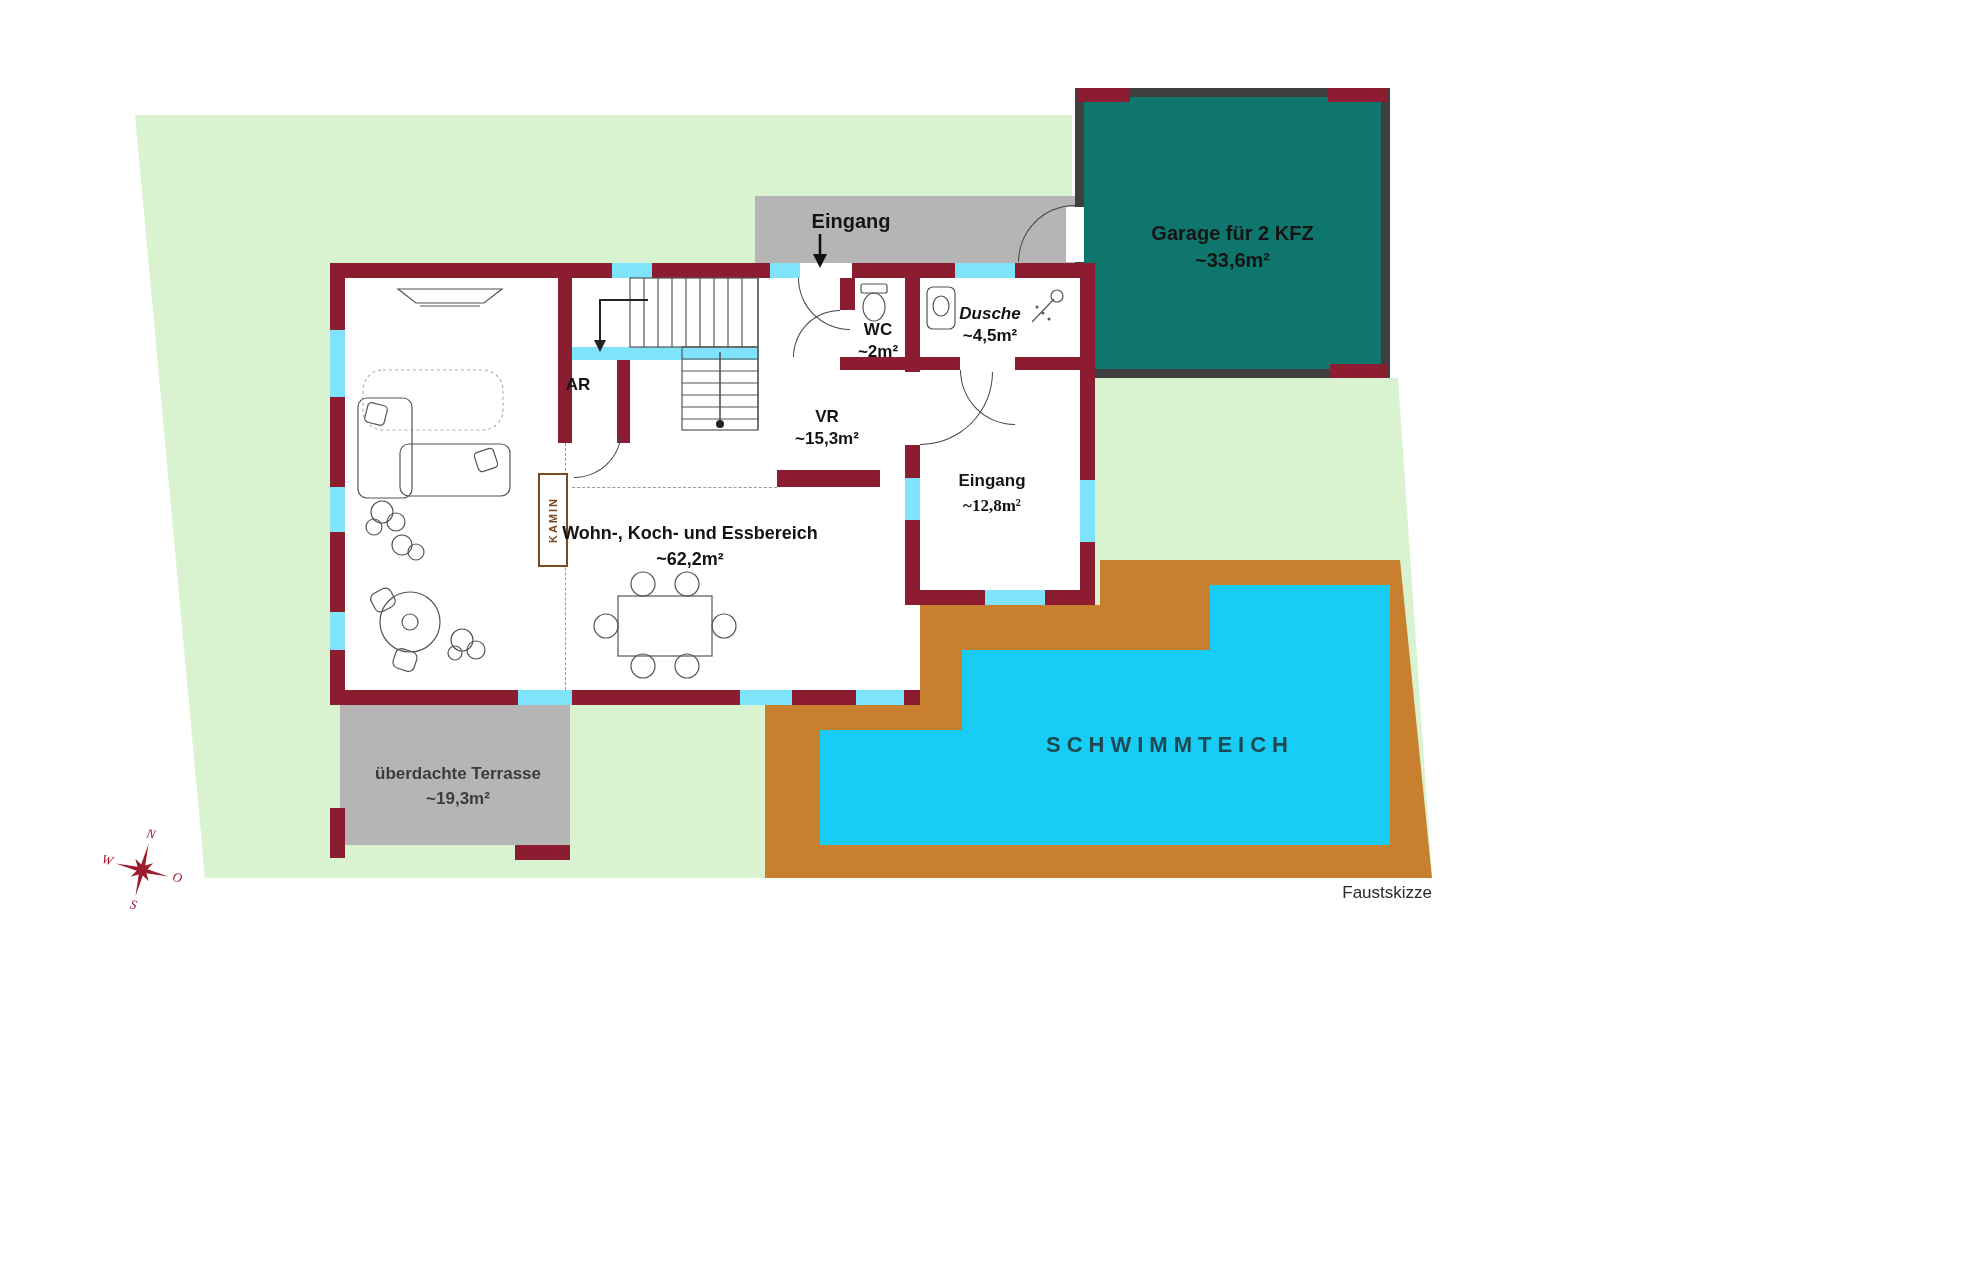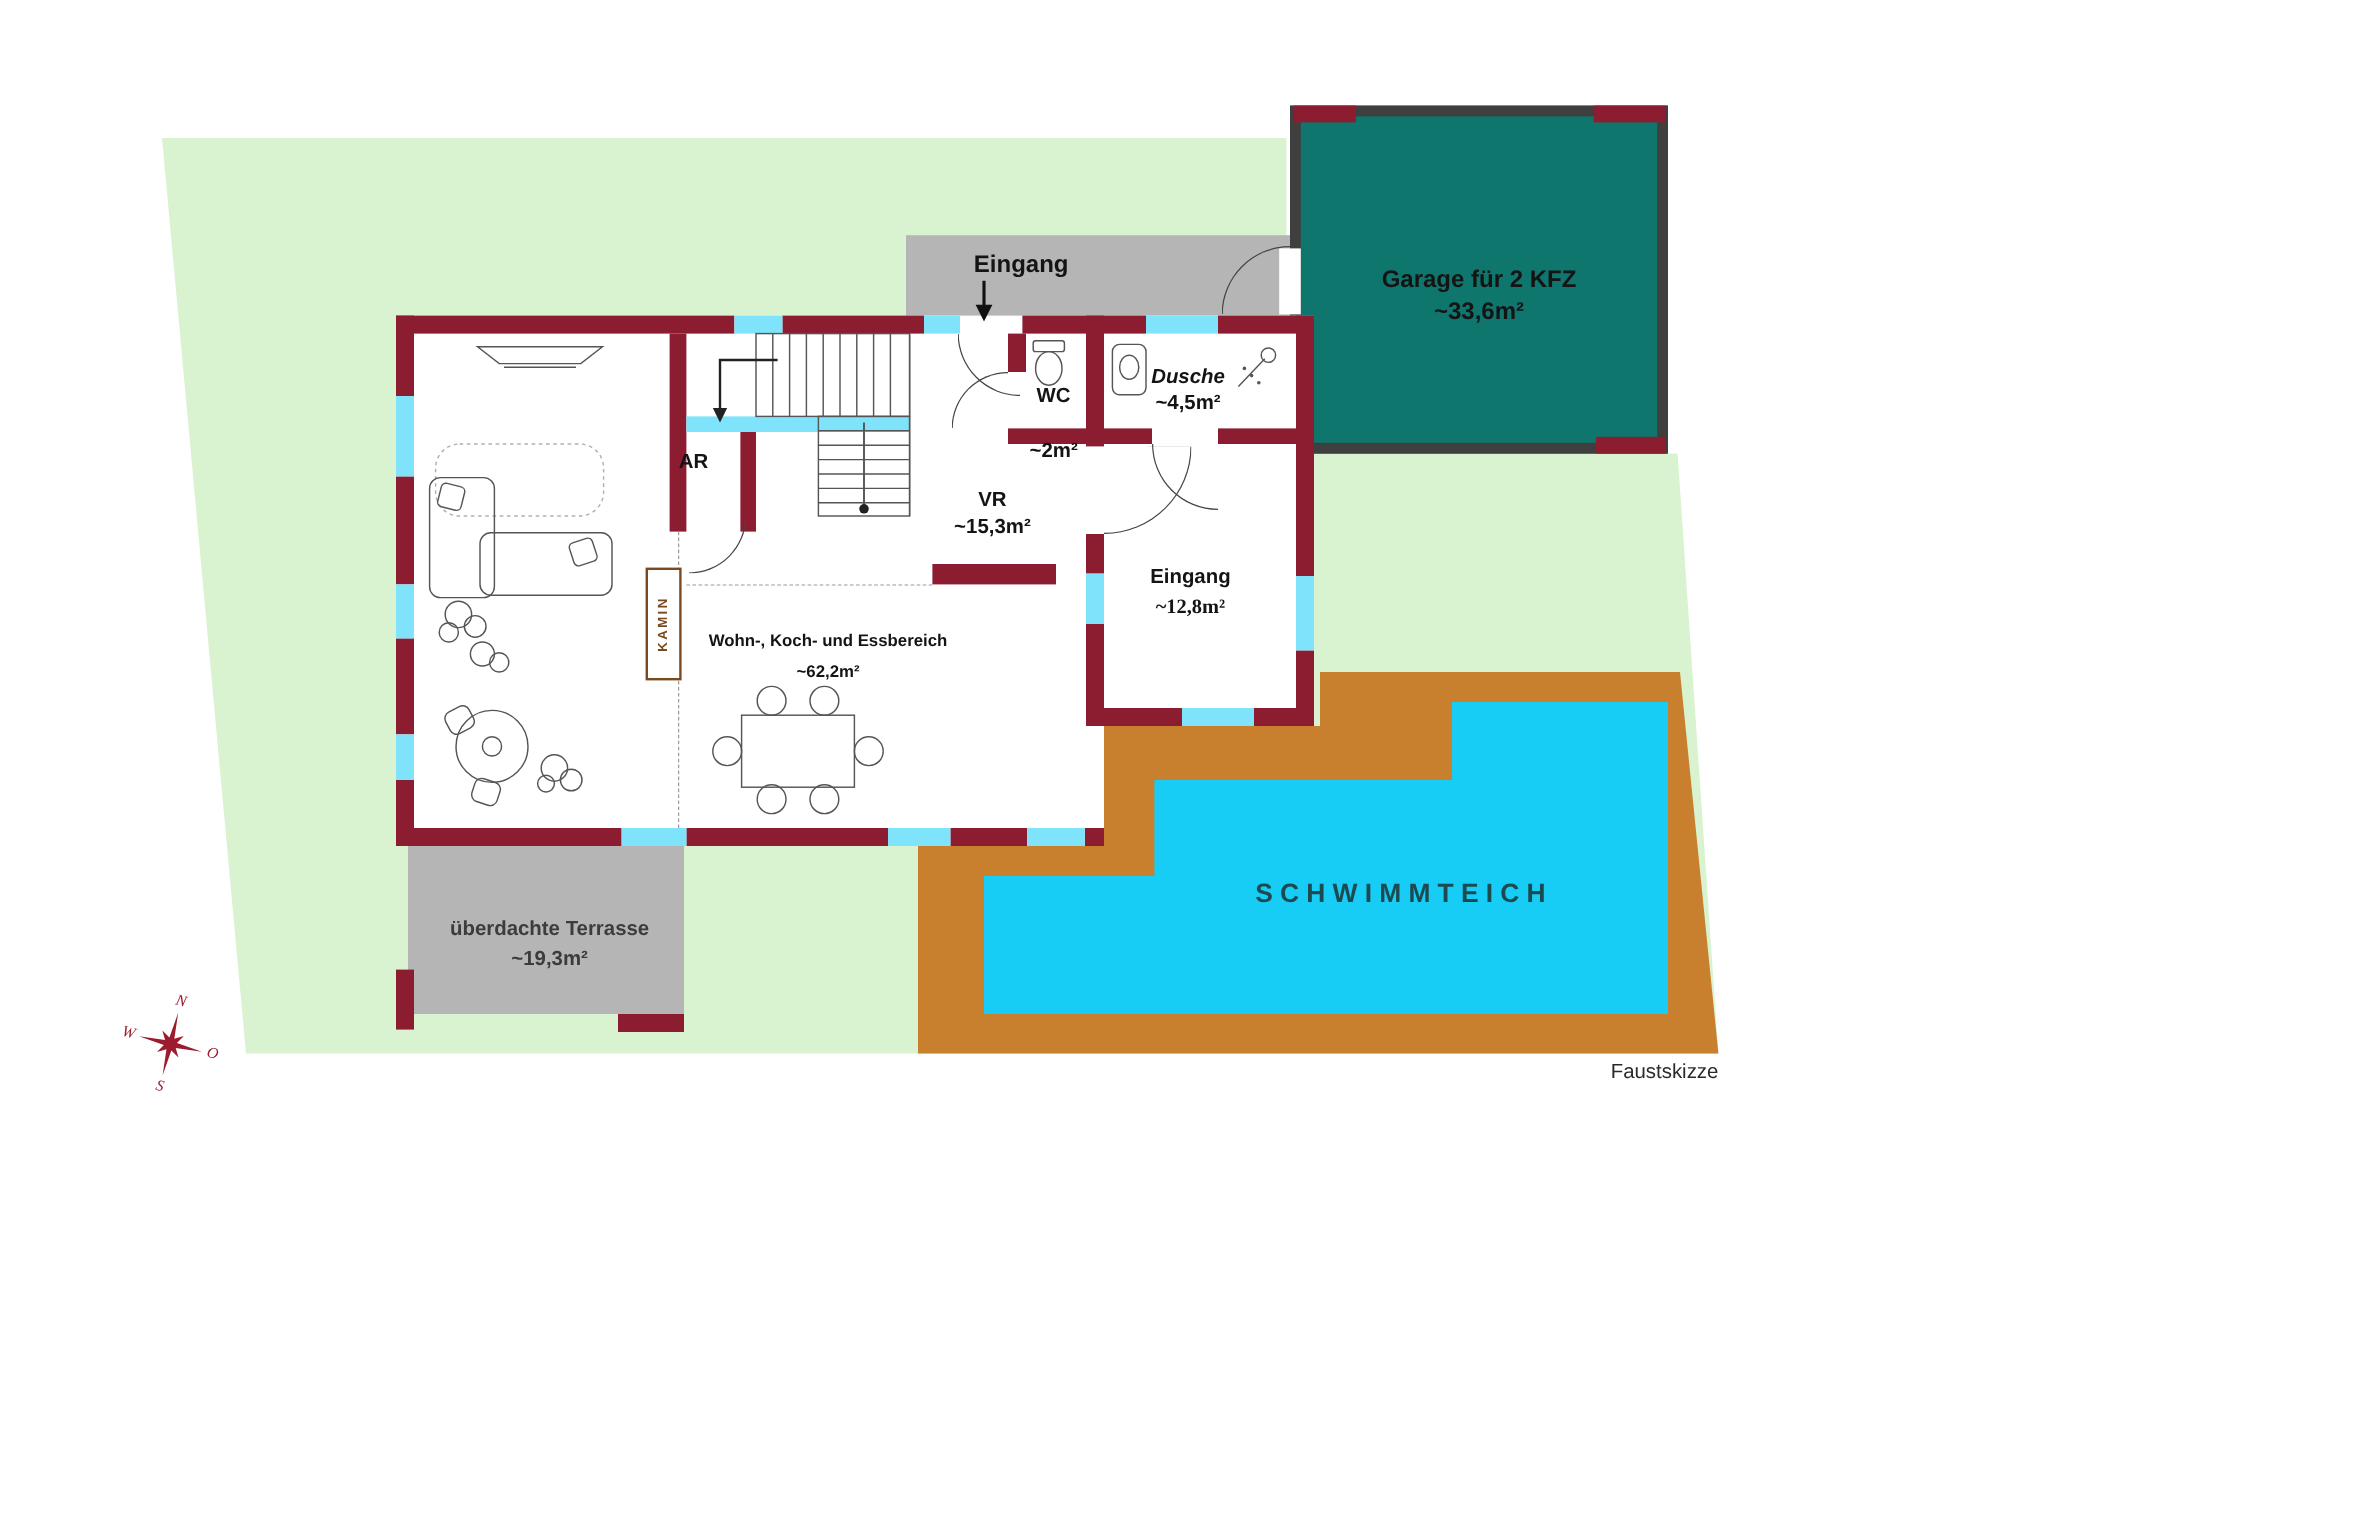--- a/index.html
+++ b/index.html
@@ -7,21 +7,21 @@
           font-family:"Liberation Sans",sans-serif;}
   .layer{position:absolute;left:0;top:0;}
   #areas i{position:absolute;display:block;}
   .wl{background:var(--wall);}
   .wn{background:var(--window);}
   .gy{background:var(--paving);}
   .wh{background:#fff;}
   .arc{position:absolute;border:1.4px solid #444;background:transparent;box-sizing:border-box;}
   .lbl{position:absolute;transform:translate(-50%,-50%);text-align:center;font-weight:bold;
        color:#141414;white-space:nowrap;}
-  .fs17{font-size:17px;} .fs19{font-size:14px;} .fs20{font-size:20px;}
+  .fs17{font-size:17px;} .fs19{font-size:18px;} .fs20{font-size:20px;}
   .dashv{position:absolute;left:565px;top:443px;height:247px;width:0;border-left:1.5px dashed #9a9a9a;}
   .dashh{position:absolute;left:572px;top:487px;width:205px;height:0;border-top:1.5px dashed #9a9a9a;}
   .kamin{position:absolute;left:538px;top:473px;width:26px;height:90px;background:#fff;
          border:2px solid var(--kamin);display:flex;align-items:center;justify-content:center;}
   .kamin span{writing-mode:vertical-rl;transform:rotate(180deg);font-size:11px;font-weight:bold;
               letter-spacing:2px;color:var(--kamin);}
   .garage{position:absolute;left:1075px;top:88px;width:315px;height:290px;background:#0f766e;
           border:9px solid var(--garage);box-sizing:border-box;}
   .garage .lbl{position:absolute;}
   .pool-label{position:absolute;left:1170px;top:745px;transform:translate(-50%,-50%);
@@ -193,21 +193,21 @@
       <circle cx="1037" cy="307" r="1.5" fill="#555" stroke="none"></circle>
     </g>
   </svg>
 
   <div class="kamin">
     <span>KAMIN</span>
   </div>
 
   <div class="lbl fs20" style="left:851px;top:221px;">Eingang</div>
   <div class="lbl fs17" style="left:878px;top:330px;">WC</div>
-  <div class="lbl fs17" style="left:878px;top:352px;margin-top:24px;">~2m²</div>
+  <div class="lbl fs17" style="left:878px;top:352px;">~2m²</div>
   <div class="lbl fs17" style="left:990px;top:314px;font-style:italic;">Dusche</div>
   <div class="lbl fs17" style="left:990px;top:336px;">~4,5m²</div>
   <div class="lbl fs17" style="left:578px;top:385px;">AR</div>
   <div class="lbl fs17" style="left:827px;top:417px;">VR</div>
   <div class="lbl fs17" style="left:827px;top:439px;">~15,3m²</div>
   <div class="lbl fs17" style="left:992px;top:481px;">Eingang</div>
   <div class="lbl fs17" style="left:992px;top:506px;font-family:Liberation Serif, serif;">~12,8m²</div>
   <div class="lbl fs19" style="left:690px;top:533px;">Wohn-, Koch- und Essbereich</div>
   <div class="lbl fs19" style="left:690px;top:559px;">~62,2m²</div>
   <div class="lbl fs17" style="left:458px;top:774px;color:#3c3c3c;">überdachte Terrasse</div>

